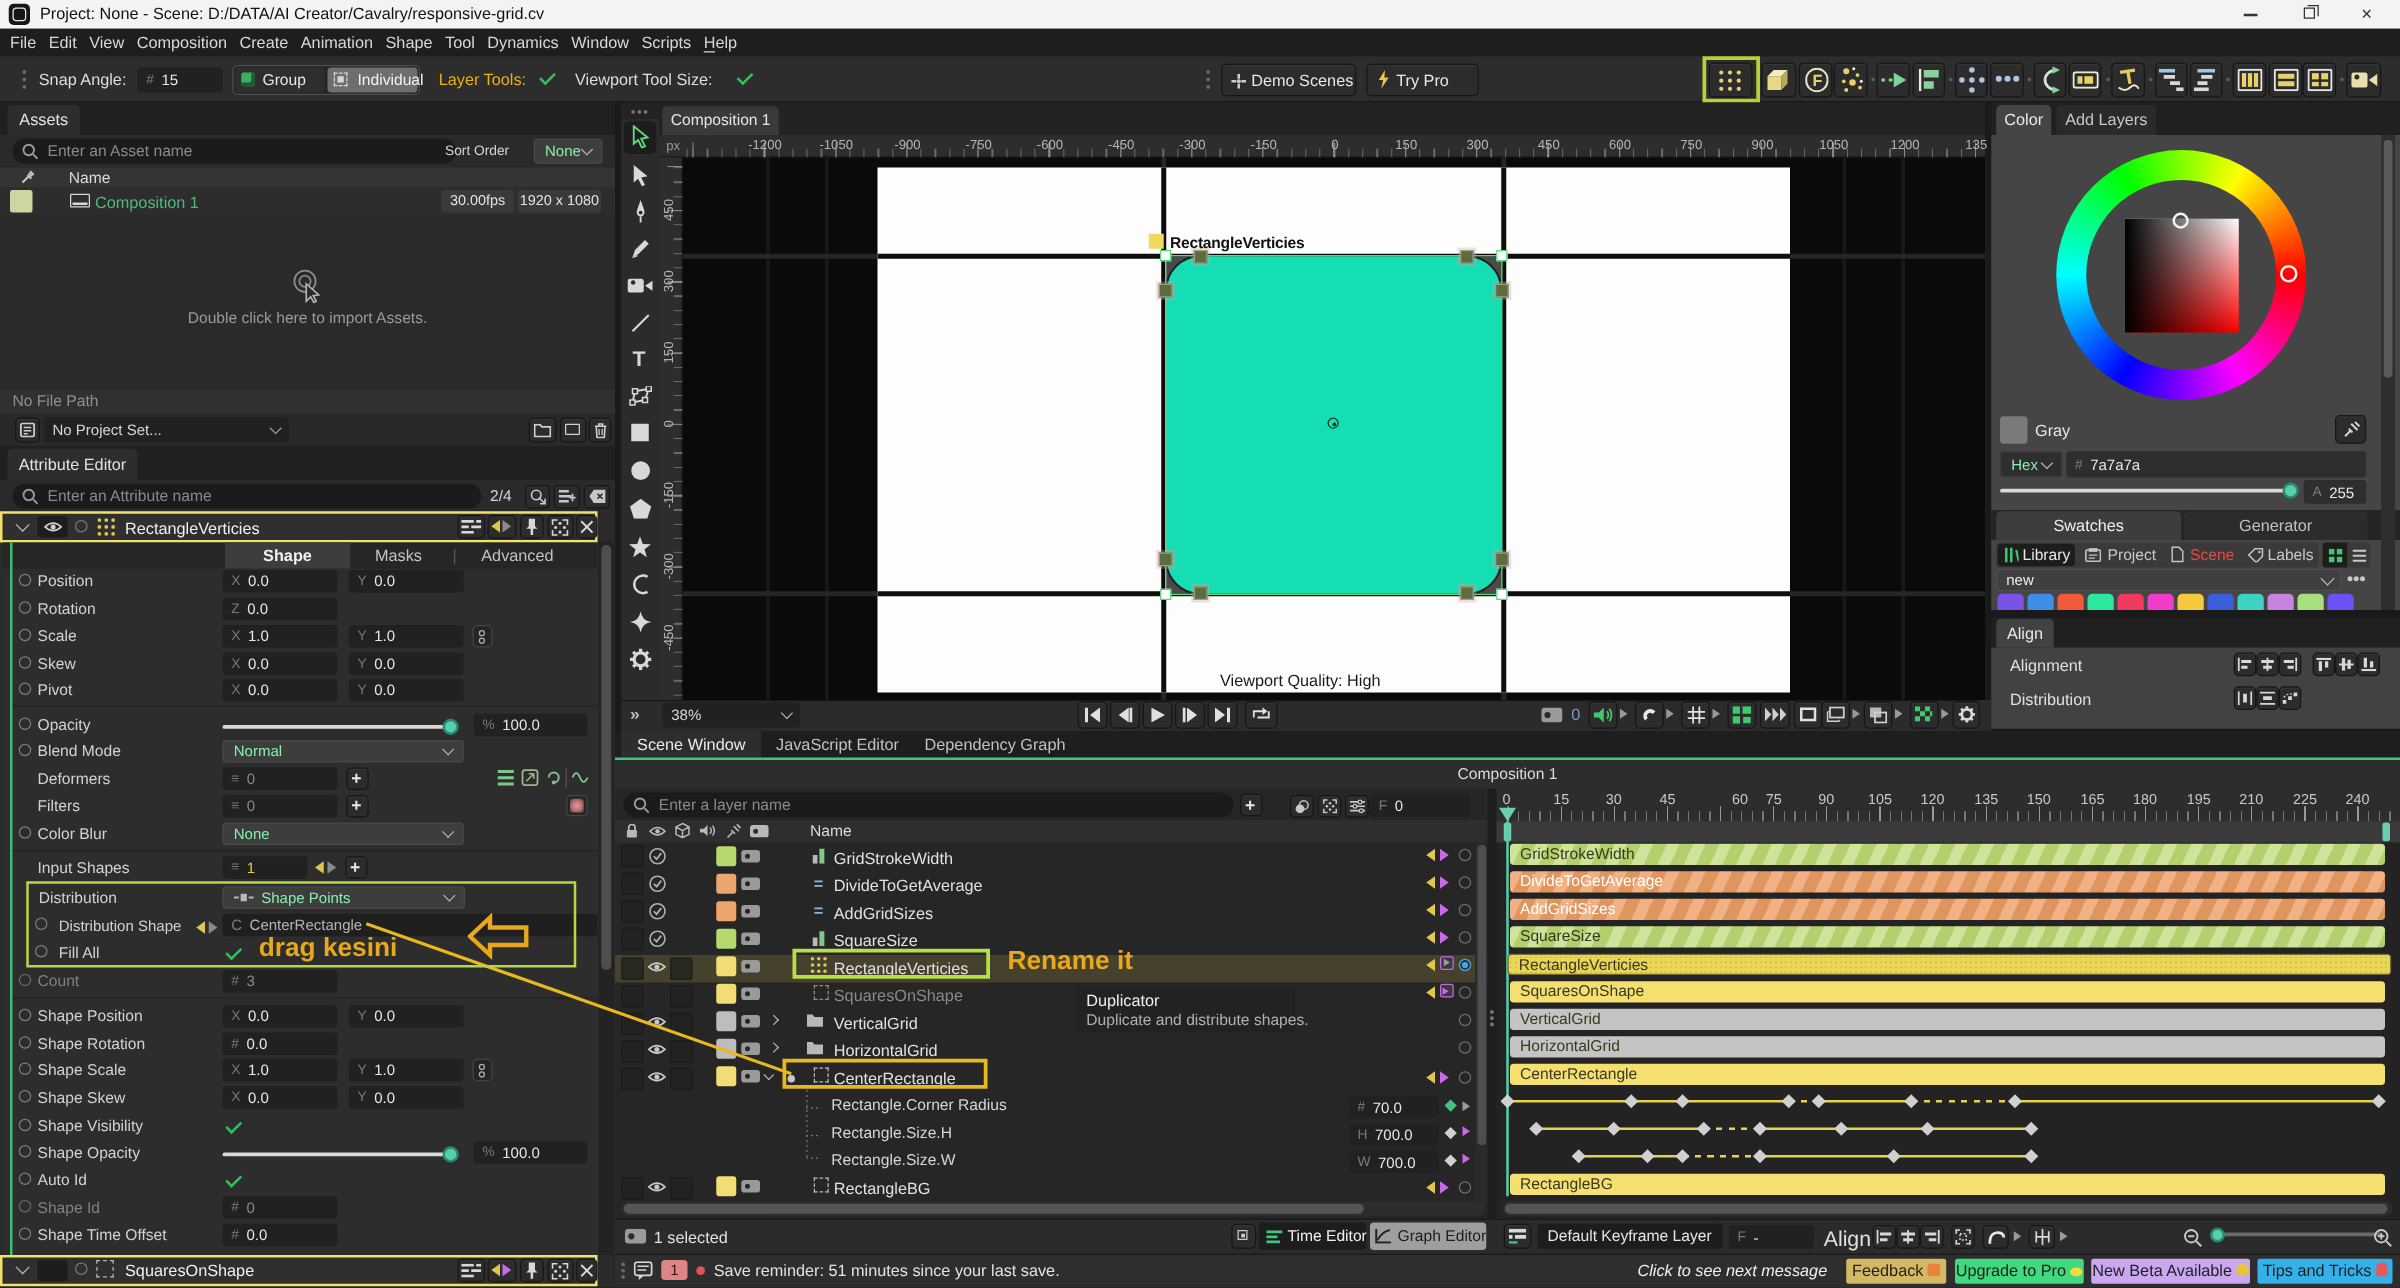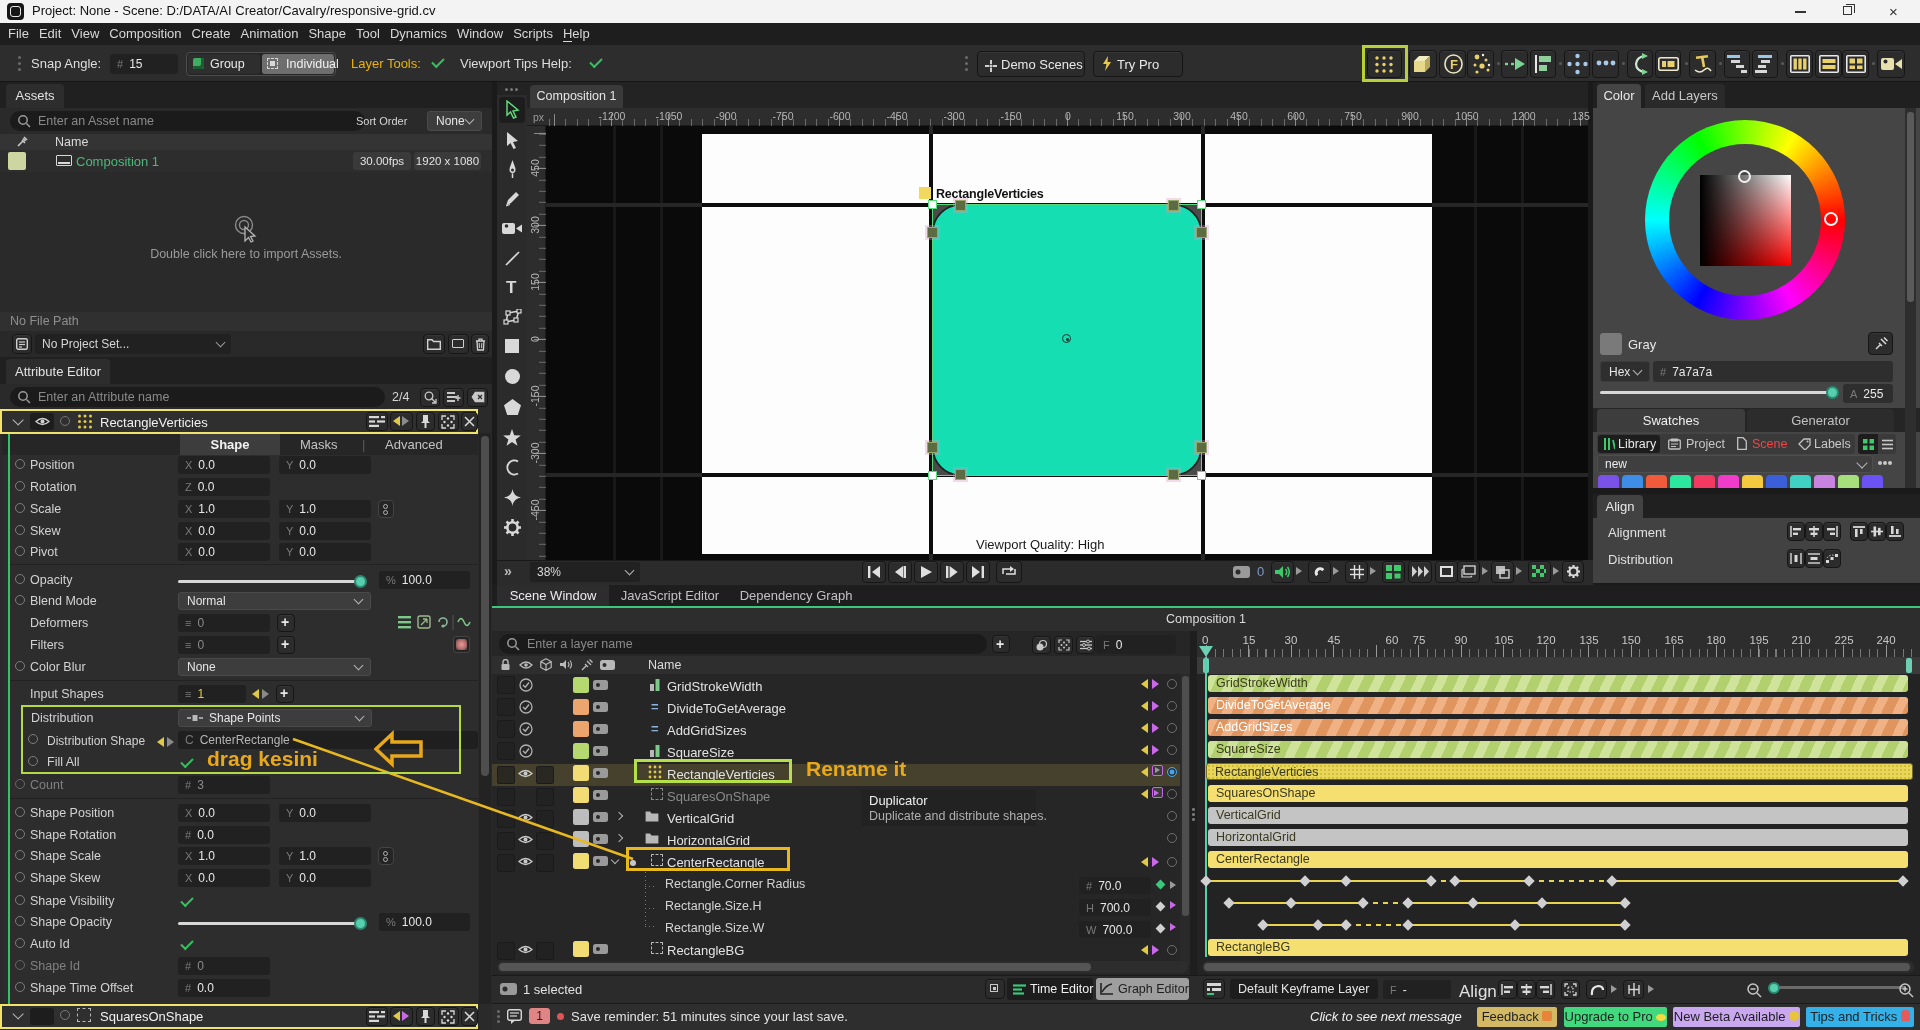--- a/index.html
+++ b/index.html
@@ -1,19 +1,19 @@
 <!DOCTYPE html>
 <html><head><meta charset="utf-8">
 <style>
 *{margin:0;padding:0;box-sizing:border-box}
 html,body{width:1920px;height:1030px;overflow:hidden;background:#1a1a1a;font-family:"Liberation Sans",sans-serif}
 .a{position:absolute}
 .fld{position:absolute;background:#212121;border-radius:3px;color:#e8e8e8;font-size:12px;display:flex;align-items:center;padding:0 7px;height:18px}
 .fld .pre{color:#7a7a7a;margin-right:6px;font-size:11px}
-.drop{position:absolute;background:#3d3d3d;border-radius:3px;color:#e5e5e5;font-size:12px;display:flex;align-items:center;padding:0 8px;height:18px;border:1px solid #4a4a4a}
+.drop{position:absolute;background:#3d3d3d;border-radius:3px;color:#86efac;font-size:12px;display:flex;align-items:center;padding:0 8px;height:18px;border:1px solid #4a4a4a}
 .chev{width:7px;height:7px;border-right:1.6px solid #b5b5b5;border-bottom:1.6px solid #b5b5b5;transform:rotate(45deg);margin-left:auto;margin-top:-3px}
 .ck{position:absolute;width:12px;height:7px;border-left:2.5px solid #35c05e;border-bottom:2.5px solid #35c05e;transform:rotate(-45deg)}
 .kf{position:absolute;width:10px;height:10px;border:1.4px solid #7d7d7d;border-radius:50%}
 .lbl{position:absolute;color:#d2d2d2;font-size:12.5px;white-space:nowrap}
 .btn{position:absolute;background:#2c2c2c;border:1px solid #161616;border-radius:4px;box-shadow:inset 0 1px 0 rgba(255,255,255,.05)}
 .sliderline{position:absolute;height:3px;background:#d8d8d8;border-radius:2px}
 .knob{position:absolute;width:13px;height:13px;border-radius:50%;background:#56cfae;border:2px solid #2a8a71}
 </style></head>
 <body>
 
@@ -47,21 +47,21 @@
 <div class="a" style="left:31px;top:56px;color:#dedede;font-size:13px">Snap Angle:</div>
 <div class="fld" style="left:110px;top:54px;width:68px;height:20px"><span class="pre">#</span>15</div>
 <div class="a" style="left:186px;top:52px;width:150px;height:24px;background:#242424;border:1px solid #4e4e4e;border-radius:4px"></div>
 <div class="a" style="left:188px;top:54px;width:72px;height:20px;background:#2e2e2e;border-radius:3px;color:#e8e8e8;font-size:12.5px;line-height:20px;padding-left:22px">Group</div>
 <div class="a" style="left:193px;top:58px;width:11px;height:11px;background:#3fae62;border-radius:2px;box-shadow:inset -3px -3px 0 #1d5c33"></div>
 <div class="a" style="left:262px;top:54px;width:72px;height:20px;background:#6e6e6e;border-radius:3px;color:#f2f2f2;font-size:12.5px;line-height:20px;padding-left:24px">Individual</div>
 <div class="a" style="left:267px;top:58px;width:11px;height:11px;border:1.5px dashed #d8d8d8"></div>
 <div class="a" style="left:270px;top:61px;width:5px;height:5px;background:#d8d8d8"></div>
 <div class="a" style="left:351px;top:56px;color:#eab308;font-size:13px">Layer Tools:</div>
 <div class="ck" style="left:432px;top:58px"></div>
-<div class="a" style="left:460px;top:56px;color:#dedede;font-size:13px">Viewport Tips Help:</div>
+<div class="a" style="left:460px;top:56px;color:#dedede;font-size:13px">Viewport Tool Size:</div>
 <div class="ck" style="left:590px;top:58px"></div>
 <div class="a" style="left:965px;top:56px;width:3px;height:3px;background:#6a6a6a;border-radius:50%;box-shadow:0 6px 0 #6a6a6a,0 12px 0 #6a6a6a"></div>
 <div class="btn" style="left:977px;top:51px;width:108px;height:26px"></div>
 <div class="a" style="left:985px;top:58px;width:12px;height:12px">
   <svg width="12" height="12">
       <g fill="#cfcfcf">
         <rect x="5" y="0" width="2" height="4"></rect>
         <rect x="5" y="8" width="2" height="4"></rect>
         <rect x="0" y="5" width="4" height="2"></rect>
         <rect x="8" y="5" width="4" height="2"></rect>

